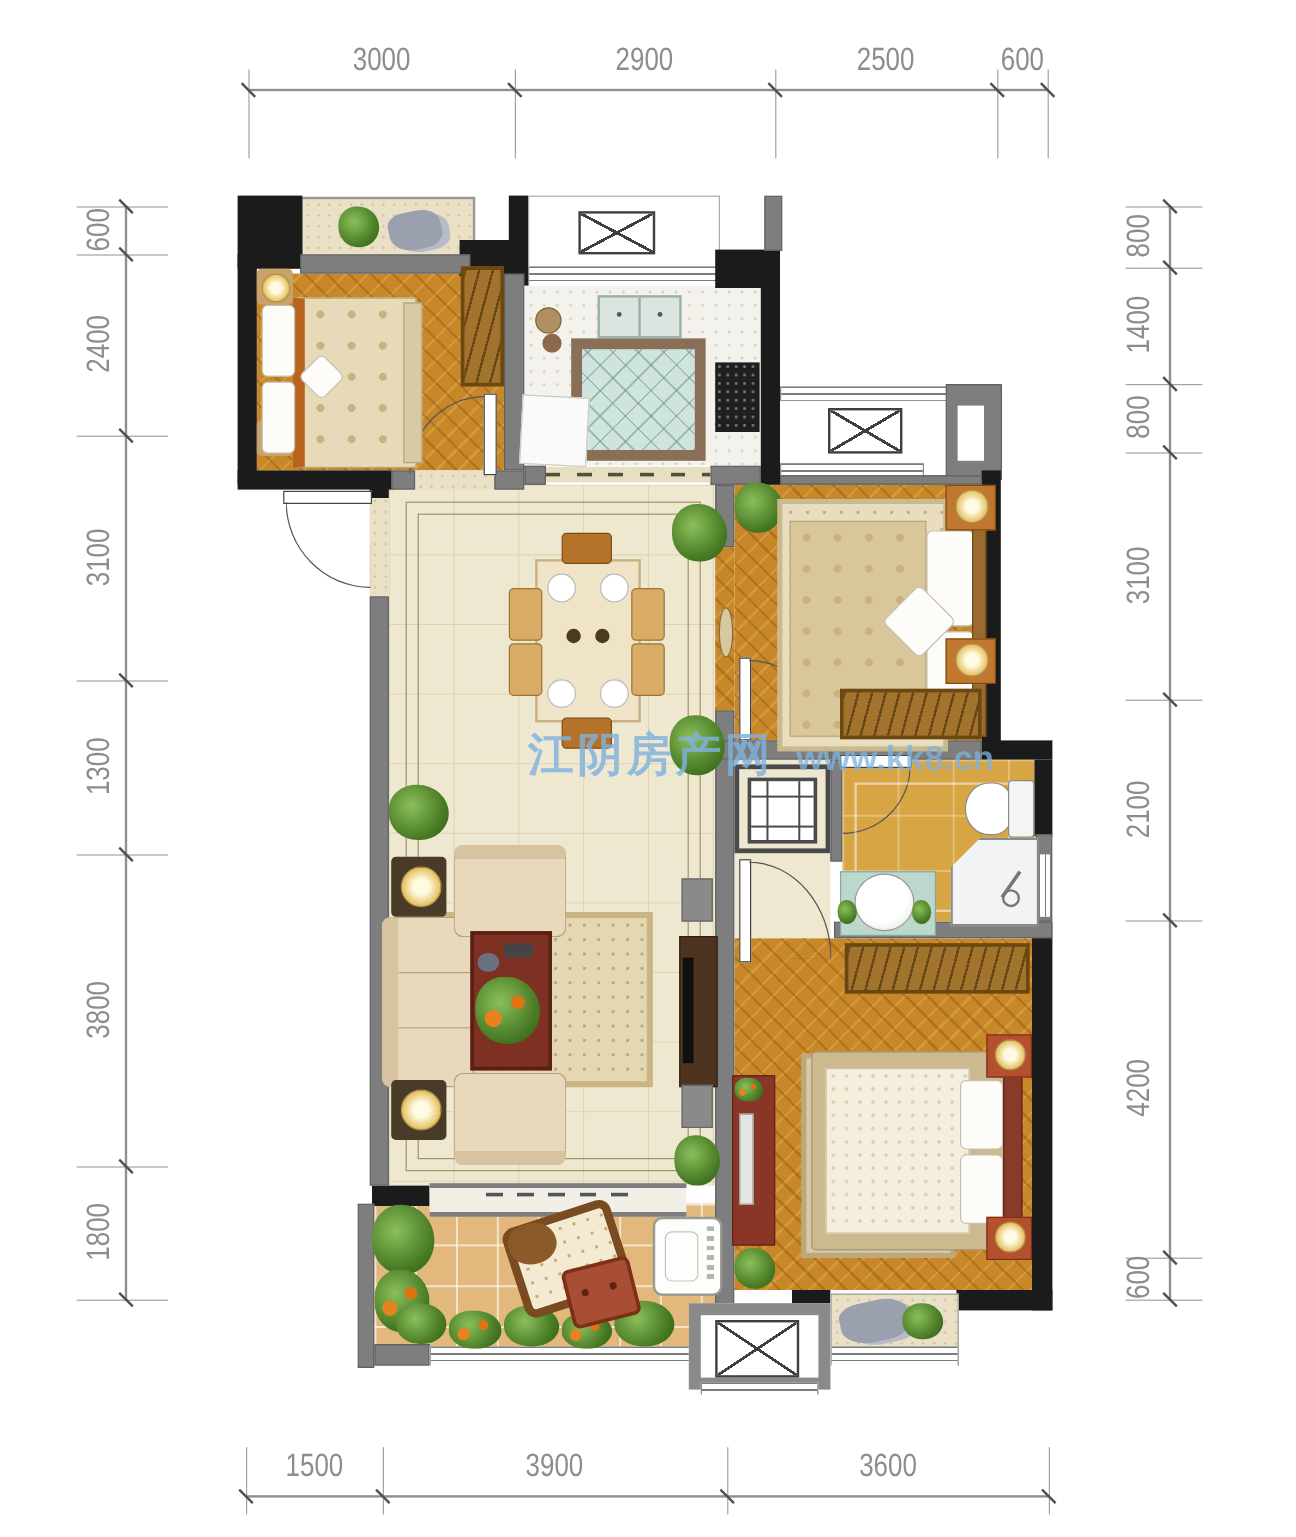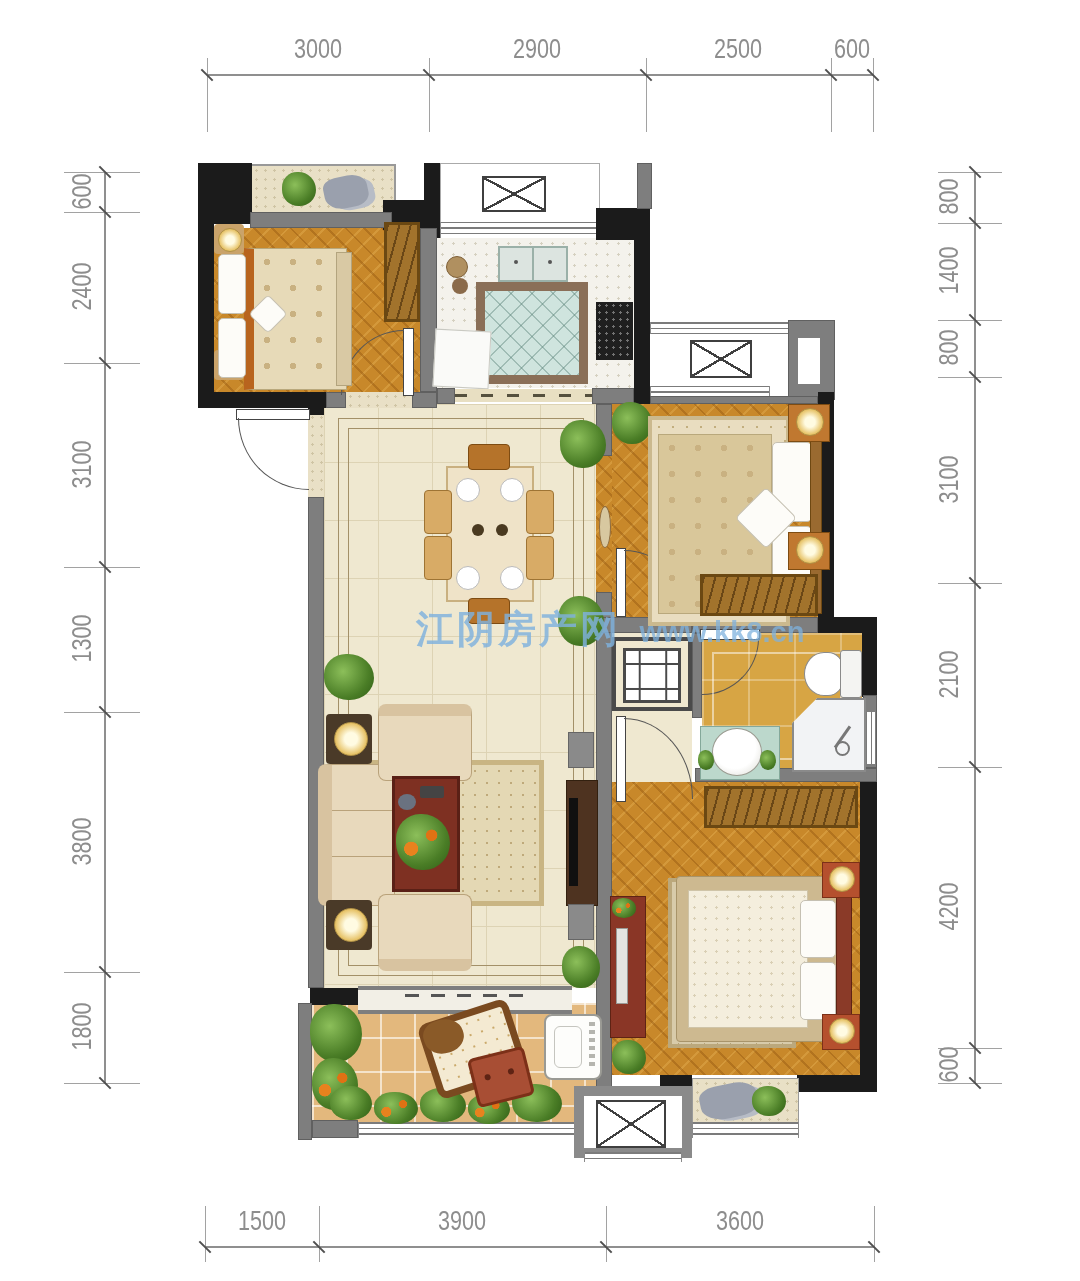--- a/index.html
+++ b/index.html
@@ -55,21 +55,21 @@
   .arc-tl{border-left:1.6px solid #555;border-top:1.6px solid #555;border-top-left-radius:100% 100%;}
   .arc-tr{border-right:1.6px solid #555;border-top:1.6px solid #555;border-top-right-radius:100% 100%;}
   .arc-br{border-right:1.6px solid #555;border-bottom:1.6px solid #555;border-bottom-right-radius:100% 100%;}
   
   .dline{background:#8f8f8f;}
   .xl{background:#a2a2a2;}
   .tk{width:16px;height:2px;background:#4f4f4f;transform:rotate(45deg);}
   .dl{color:var(--dimtext);font-size:27px;line-height:1;text-align:center;transform:scaleX(.8);}
   .dlv{color:var(--dimtext);font-size:27px;line-height:1;text-align:center;transform:rotate(-90deg) scaleX(.8);}
   
-  .wm{color:var(--wm);opacity:.82;font-weight:bold;white-space:nowrap;}
+  .wm{color:var(--wm);opacity:.82;font-weight:bold;white-space:nowrap;margin-left:24px;}
   .frame-line{border:1.6px solid #a39068;}
   .medal{border:4px solid #4a4a4a;background:#efe8d0;}
   .medal-in{border:3px solid #4a4a4a;background:#fff;
     background-image:linear-gradient(#4a4a4a 2px,transparent 2px),linear-gradient(90deg,#4a4a4a 2px,transparent 2px);
     background-position:center center;background-size:51% 51%;}
 </style>
 </head>
 <body>
 
 <div class="sheet">

